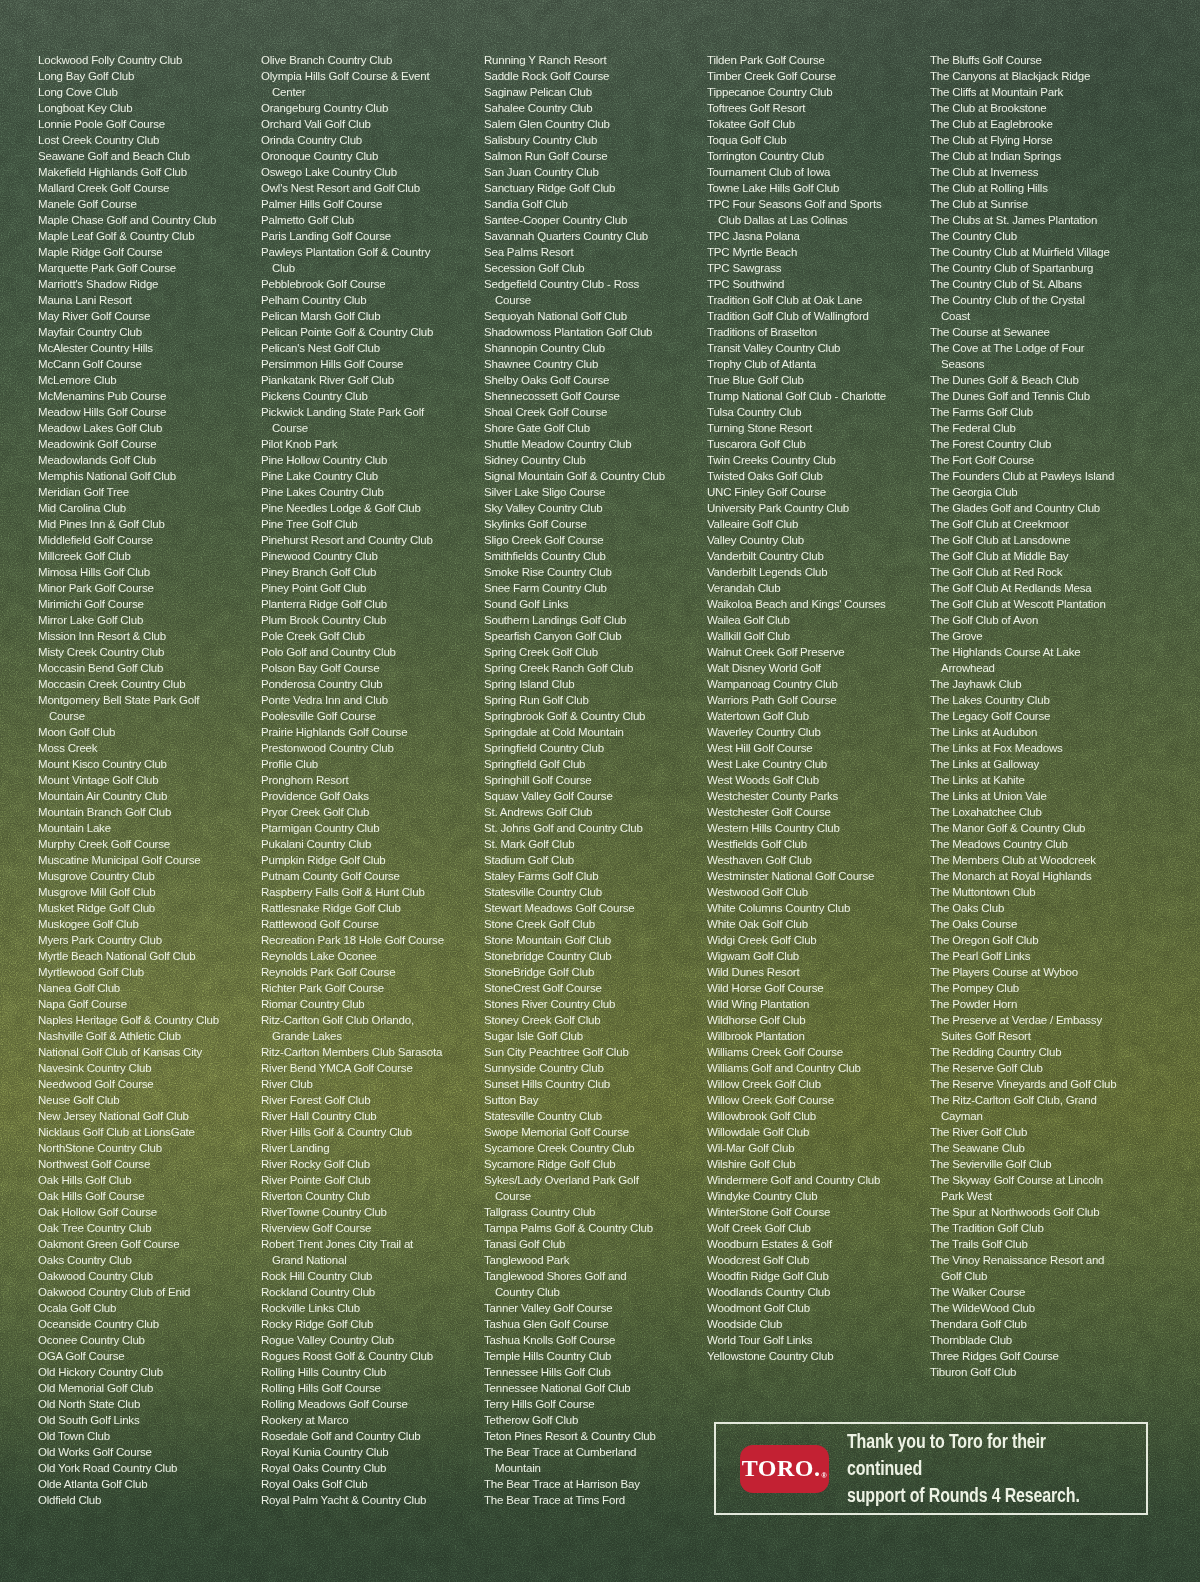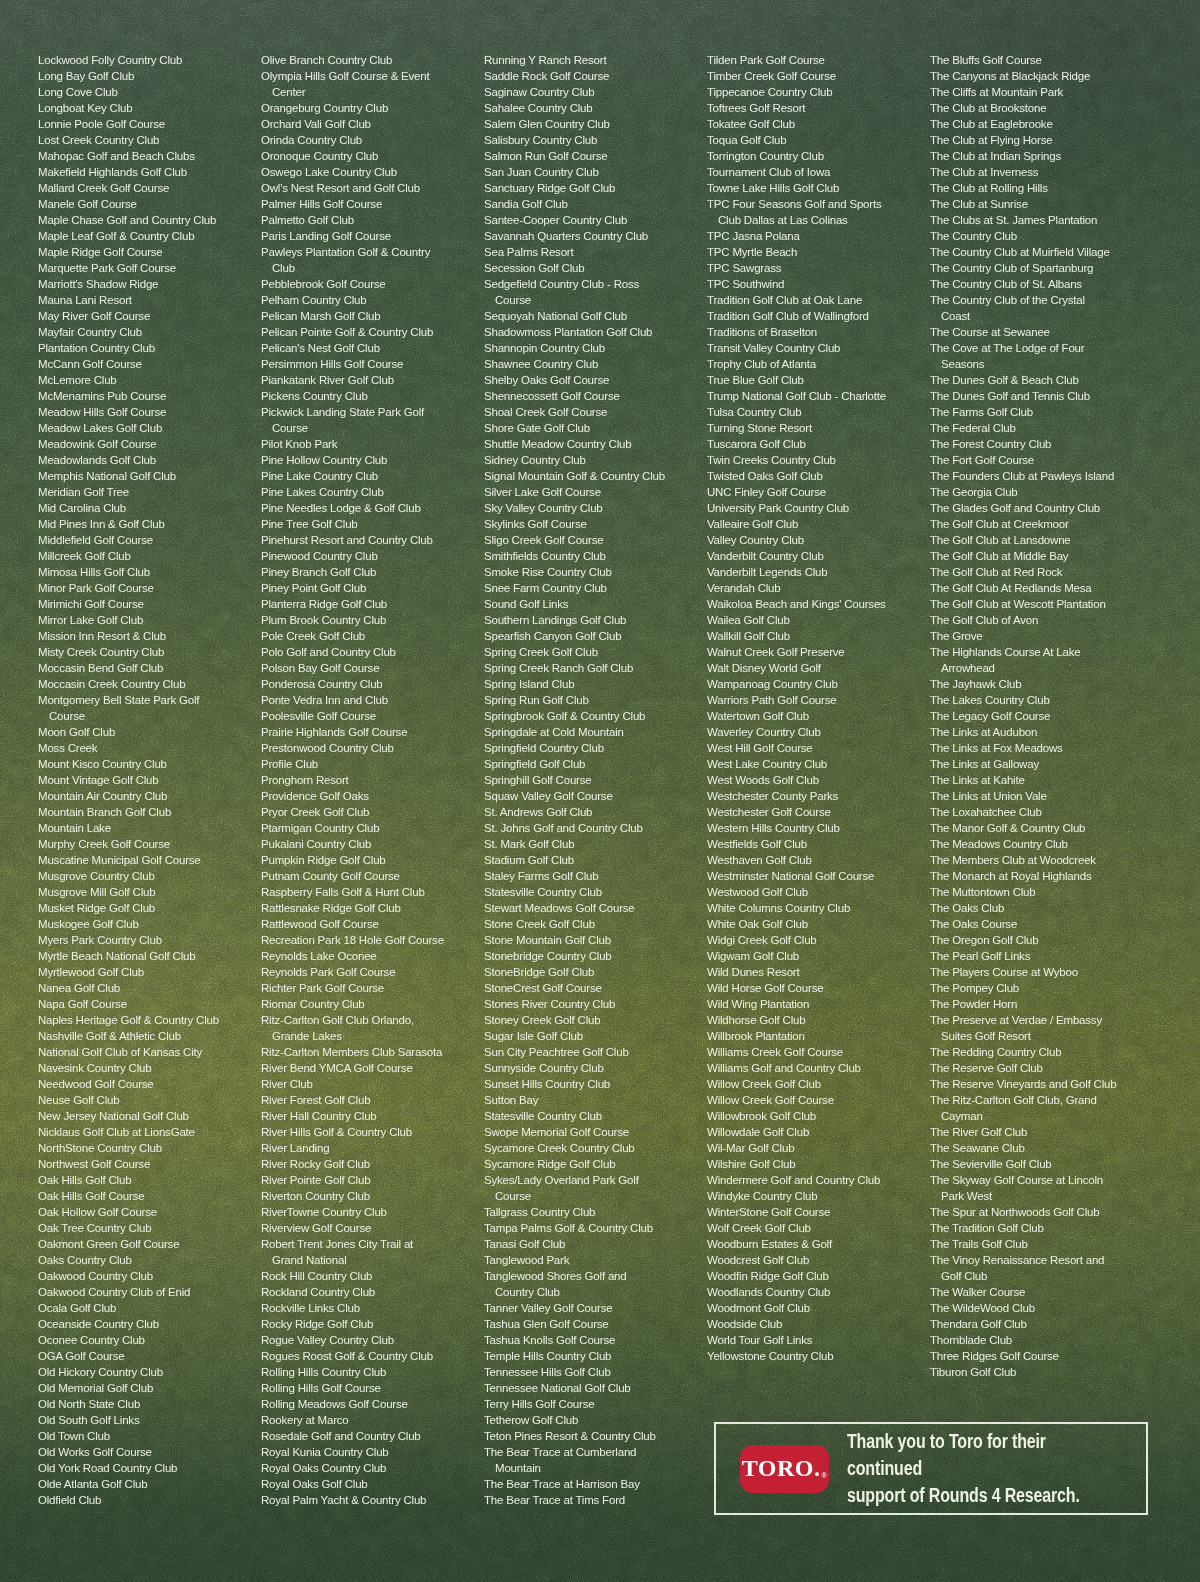--- a/index.html
+++ b/index.html
@@ -63,33 +63,33 @@
 </svg>
 
 <div class="columns">
   <ul class="col">
       <li>Lockwood Folly Country Club</li>
       <li>Long Bay Golf Club</li>
       <li>Long Cove Club</li>
       <li>Longboat Key Club</li>
       <li>Lonnie Poole Golf Course</li>
       <li>Lost Creek Country Club</li>
-      <li>Mahopac Golf and Beach Clubs</li>
+      <li>Seawane Golf and Beach Club</li>
       <li>Makefield Highlands Golf Club</li>
       <li>Mallard Creek Golf Course</li>
       <li>Manele Golf Course</li>
       <li>Maple Chase Golf and Country Club</li>
       <li>Maple Leaf Golf &amp; Country Club</li>
       <li>Maple Ridge Golf Course</li>
       <li>Marquette Park Golf Course</li>
       <li>Marriott's Shadow Ridge</li>
       <li>Mauna Lani Resort</li>
       <li>May River Golf Course</li>
       <li>Mayfair Country Club</li>
-      <li>Plantation Country Club</li>
+      <li>McAlester Country Hills</li>
       <li>McCann Golf Course</li>
       <li>McLemore Club</li>
       <li>McMenamins Pub Course</li>
       <li>Meadow Hills Golf Course</li>
       <li>Meadow Lakes Golf Club</li>
       <li>Meadowink Golf Course</li>
       <li>Meadowlands Golf Club</li>
       <li>Memphis National Golf Club</li>
       <li>Meridian Golf Tree</li>
       <li>Mid Carolina Club</li>
@@ -245,21 +245,21 @@
       <li>Rookery at Marco</li>
       <li>Rosedale Golf and Country Club</li>
       <li>Royal Kunia Country Club</li>
       <li>Royal Oaks Country Club</li>
       <li>Royal Oaks Golf Club</li>
       <li>Royal Palm Yacht &amp; Country Club</li>
     </ul>
   <ul class="col">
       <li>Running Y Ranch Resort</li>
       <li>Saddle Rock Golf Course</li>
-      <li>Saginaw Country Club</li>
+      <li>Saginaw Pelican Club</li>
       <li>Sahalee Country Club</li>
       <li>Salem Glen Country Club</li>
       <li>Salisbury Country Club</li>
       <li>Salmon Run Golf Course</li>
       <li>San Juan Country Club</li>
       <li>Sanctuary Ridge Golf Club</li>
       <li>Sandia Golf Club</li>
       <li>Santee-Cooper Country Club</li>
       <li>Savannah Quarters Country Club</li>
       <li>Sea Palms Resort</li>
@@ -270,21 +270,21 @@
       <li>Shadowmoss Plantation Golf Club</li>
       <li>Shannopin Country Club</li>
       <li>Shawnee Country Club</li>
       <li>Shelby Oaks Golf Course</li>
       <li>Shennecossett Golf Course</li>
       <li>Shoal Creek Golf Course</li>
       <li>Shore Gate Golf Club</li>
       <li>Shuttle Meadow Country Club</li>
       <li>Sidney Country Club</li>
       <li>Signal Mountain Golf &amp; Country Club</li>
-      <li>Silver Lake Golf Course</li>
+      <li>Silver Lake Sligo Course</li>
       <li>Sky Valley Country Club</li>
       <li>Skylinks Golf Course</li>
       <li>Sligo Creek Golf Course</li>
       <li>Smithfields Country Club</li>
       <li>Smoke Rise Country Club</li>
       <li>Snee Farm Country Club</li>
       <li>Sound Golf Links</li>
       <li>Southern Landings Golf Club</li>
       <li>Spearfish Canyon Golf Club</li>
       <li>Spring Creek Golf Club</li>

